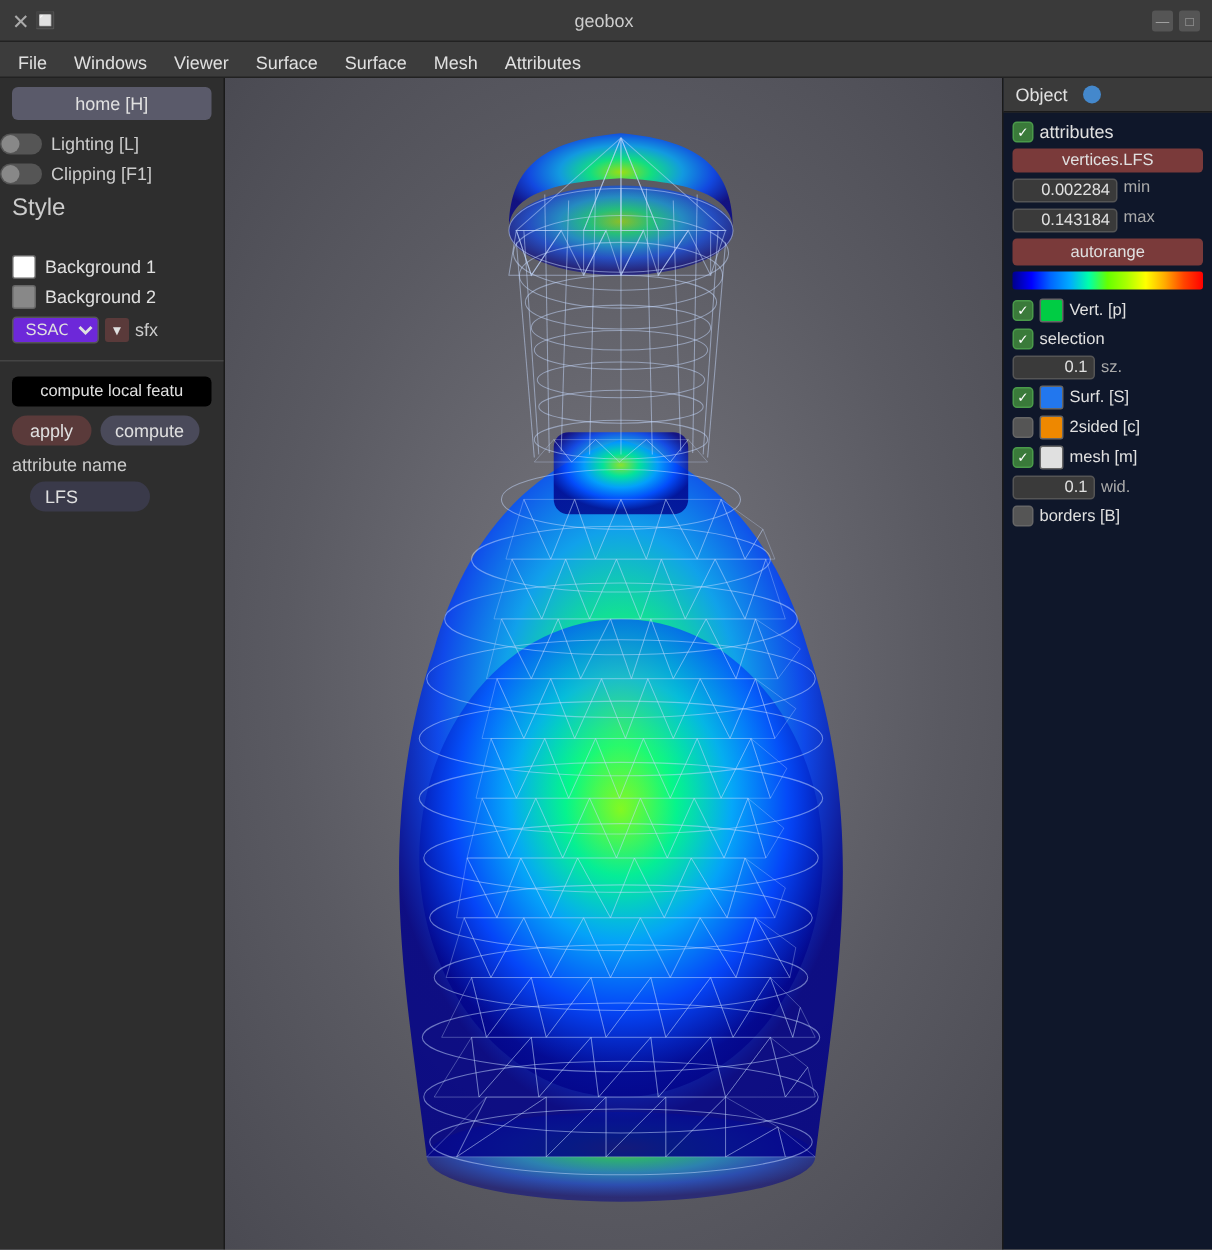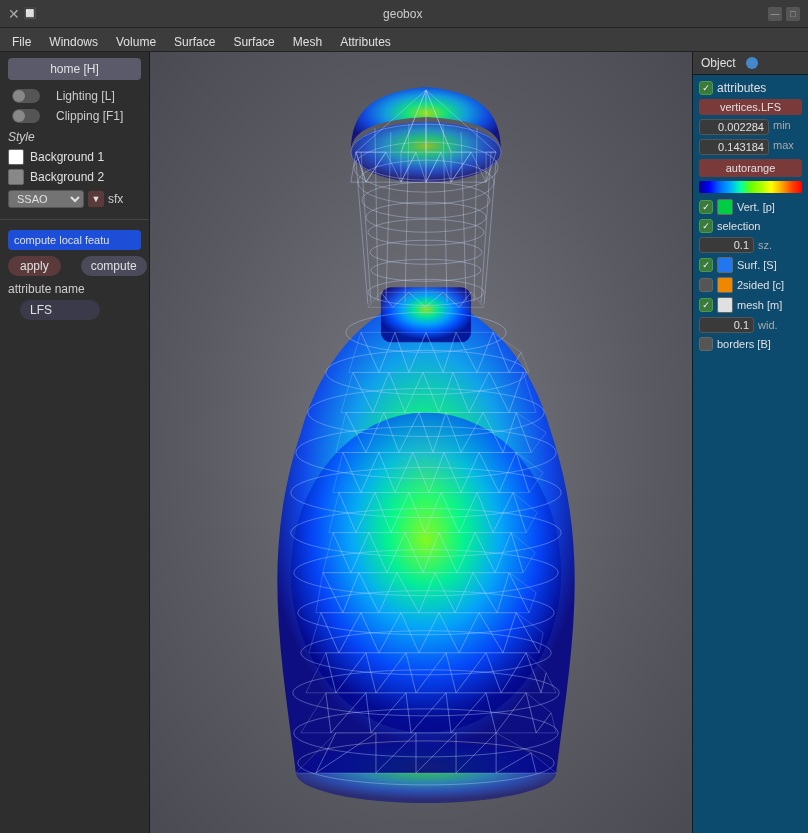--- a/index.html
+++ b/index.html
@@ -109,22 +109,22 @@
       color: #e0e0e0;
       padding: 4px 0;
       width: calc(100% - 16px);
       cursor: pointer;
       font-size: 12px;
     }
 
     .toggle-row {
       display: flex;
       align-items: center;
-      padding: 3px 12px;
-      gap: 16px;
+      padding: 3px 0;
+      gap: 6px;
     }
     .toggle-circle {
       width: 28px;
       height: 14px;
       border-radius: 7px;
       background: #555;
       position: relative;
       cursor: pointer;
       flex-shrink: 0;
     }
@@ -136,21 +136,21 @@
       border-radius: 50%;
       background: #888;
       top: 1px;
       left: 1px;
     }
     .toggle-row .label { font-size: 12px; color: #ccc; }
 
     .style-section {
       padding: 4px 8px;
     }
-    .style-label { font-size: 12px; color: #ccc; margin-bottom: 3px; font-style: italic; }
+    .style-label { font-size: 16px; color: #ccc; margin-bottom: 20px; }
 
     .bg-row {
       display: flex;
       align-items: center;
       gap: 6px;
       padding: 2px 0;
     }
     .bg-swatch {
       width: 16px;
       height: 16px;
@@ -160,27 +160,27 @@
     .bg-swatch.white { background: #ffffff; }
     .bg-swatch.gray { background: #888888; }
 
     .ssao-row {
       display: flex;
       align-items: center;
       gap: 4px;
       padding: 3px 0;
     }
     .ssao-select {
-      background: #737373;
+      background: #6d28d9;
       border: 1px solid #555;
       border-radius: 3px;
       color: #e0e0e0;
       padding: 1px 4px;
       font-size: 11px;
-      width: 76px;
+      width: 58px;
     }
     .arrow-btn {
       background: #5a3a3a;
       border: none;
       border-radius: 2px;
       color: #e0e0e0;
       width: 16px;
       height: 16px;
       cursor: pointer;
       font-size: 9px;
@@ -191,34 +191,34 @@
     .sfx-label { font-size: 12px; color: #ccc; }
 
     .divider {
       height: 1px;
       background: #444;
       margin: 4px 0;
     }
 
     .compute-btn {
       margin: 6px 8px 2px;
-      background: #1d4ed8;
+      background: #000000;
       border: none;
       border-radius: 4px;
       color: #e0e0e0;
       padding: 4px 6px;
       width: calc(100% - 16px);
       cursor: pointer;
       font-size: 11px;
-      text-align: left;
+      text-align: center;
     }
 
     .action-row {
       display: flex;
-      gap: 20px;
+      gap: 6px;
       padding: 4px 8px;
     }
     .apply-btn {
       background: #5a3a3a;
       border: none;
       border-radius: 10px;
       color: #e0e0e0;
       padding: 3px 12px;
       cursor: pointer;
       font-size: 12px;
@@ -267,22 +267,22 @@
 
     
     #mesh-svg {
       position: absolute;
       width: 100%;
       height: 100%;
     }
 
     
     #right-panel {
-      width: 116px;
-      background: #0c4a6e;
+      width: 140px;
+      background: #0f172a;
       display: flex;
       flex-direction: column;
       border-left: 1px solid #1a1a1a;
       flex-shrink: 0;
     }
 
     #object-header {
       background: #3a3a3a;
       padding: 4px 8px;
       display: flex;
@@ -429,21 +429,21 @@
   <div class="title">geobox</div>
   <div class="win-buttons">
     <div class="win-btn">—</div>
     <div class="win-btn">□</div>
   </div>
 </div>
 
 <div id="menubar">
   <span class="menu-item">File</span>
   <span class="menu-item">Windows</span>
-  <span class="menu-item">Volume</span>
+  <span class="menu-item">Viewer</span>
   <span class="menu-item">Surface</span>
   <span class="menu-item">Surface</span>
   <span class="menu-item">Mesh</span>
   <span class="menu-item">Attributes</span>
 </div>
 
 <div id="main">
 
   <div id="left-panel">
 

